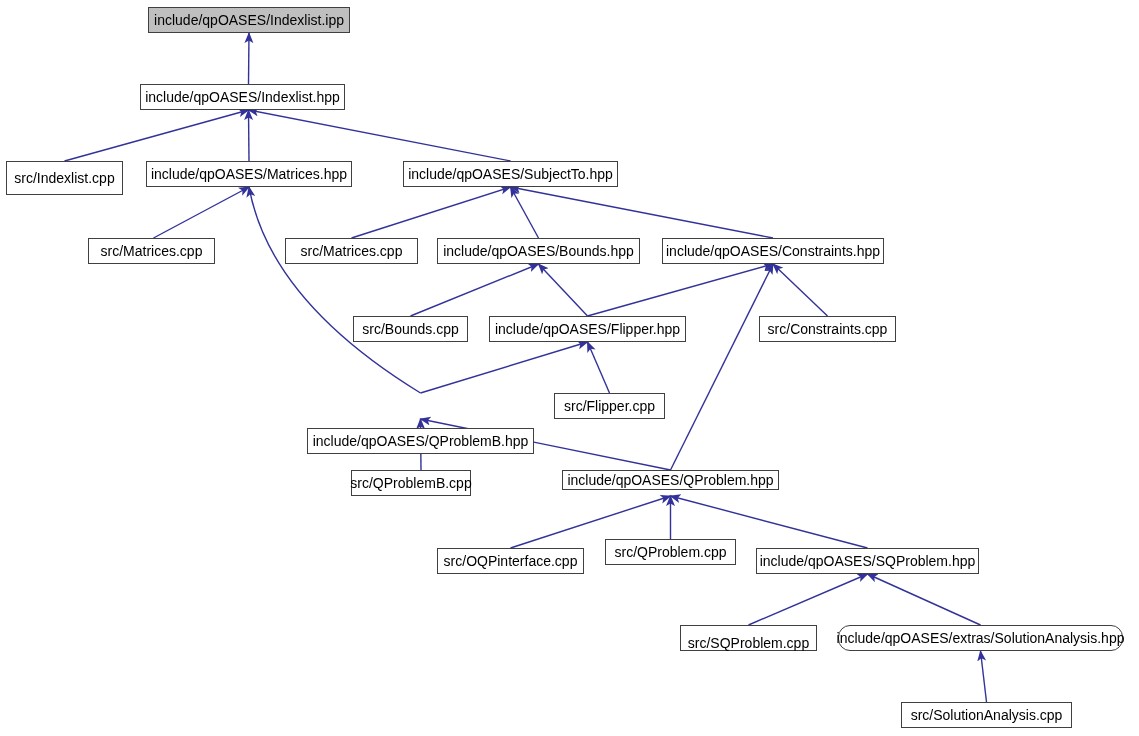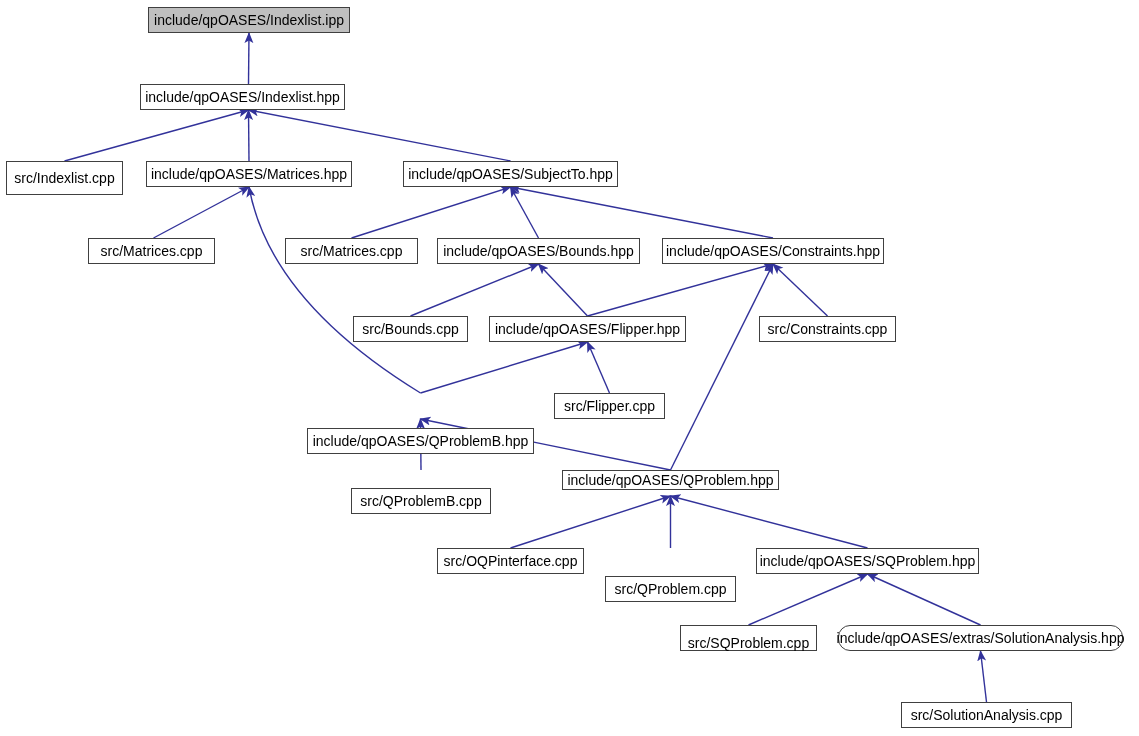--- a/index.html
+++ b/index.html
@@ -121,30 +121,30 @@
       </div>
       <div class="graph-node" style="left: 759px; top: 316px; width: 137px; height: 26px;">
         <span class="node-label">src/Constraints.cpp</span>
       </div>
       <div class="graph-node" style="left: 307px; top: 393px; width: 227px; height: 26px; margin-top: 35px;">
         <span class="node-label">include/qpOASES/QProblemB.hpp</span>
       </div>
       <div class="graph-node" style="left: 554px; top: 393px; width: 111px; height: 26px;">
         <span class="node-label">src/Flipper.cpp</span>
       </div>
-      <div class="graph-node" style="left: 351px; top: 488px; width: 140px; height: 26px;">
+      <div class="graph-node" style="left: 351px; top: 470px; width: 120px; height: 26px;">
         <span class="node-label">src/QProblemB.cpp</span>
       </div>
       <div class="graph-node" style="left: 562px; top: 470px; width: 217px; height: 20px;">
         <span class="node-label">include/qpOASES/QProblem.hpp</span>
       </div>
       <div class="graph-node" style="left: 437px; top: 548px; width: 147px; height: 26px;">
         <span class="node-label">src/OQPinterface.cpp</span>
       </div>
-      <div class="graph-node" style="left: 605px; top: 576px; width: 131px; height: 26px;">
+      <div class="graph-node" style="left: 605px; top: 539px; width: 131px; height: 26px;">
         <span class="node-label">src/QProblem.cpp</span>
       </div>
       <div class="graph-node" style="left: 756px; top: 548px; width: 223px; height: 26px;">
         <span class="node-label">include/qpOASES/SQProblem.hpp</span>
       </div>
       <div class="graph-node" style="left: 680px; top: 625px; width: 137px; height: 26px; align-items: flex-end;">
         <span class="node-label">src/SQProblem.cpp</span>
       </div>
       <div class="graph-node" style="left: 838px; top: 625px; width: 285px; height: 26px; border-radius: 12px;">
         <span class="node-label">include/qpOASES/extras/SolutionAnalysis.hpp</span>

